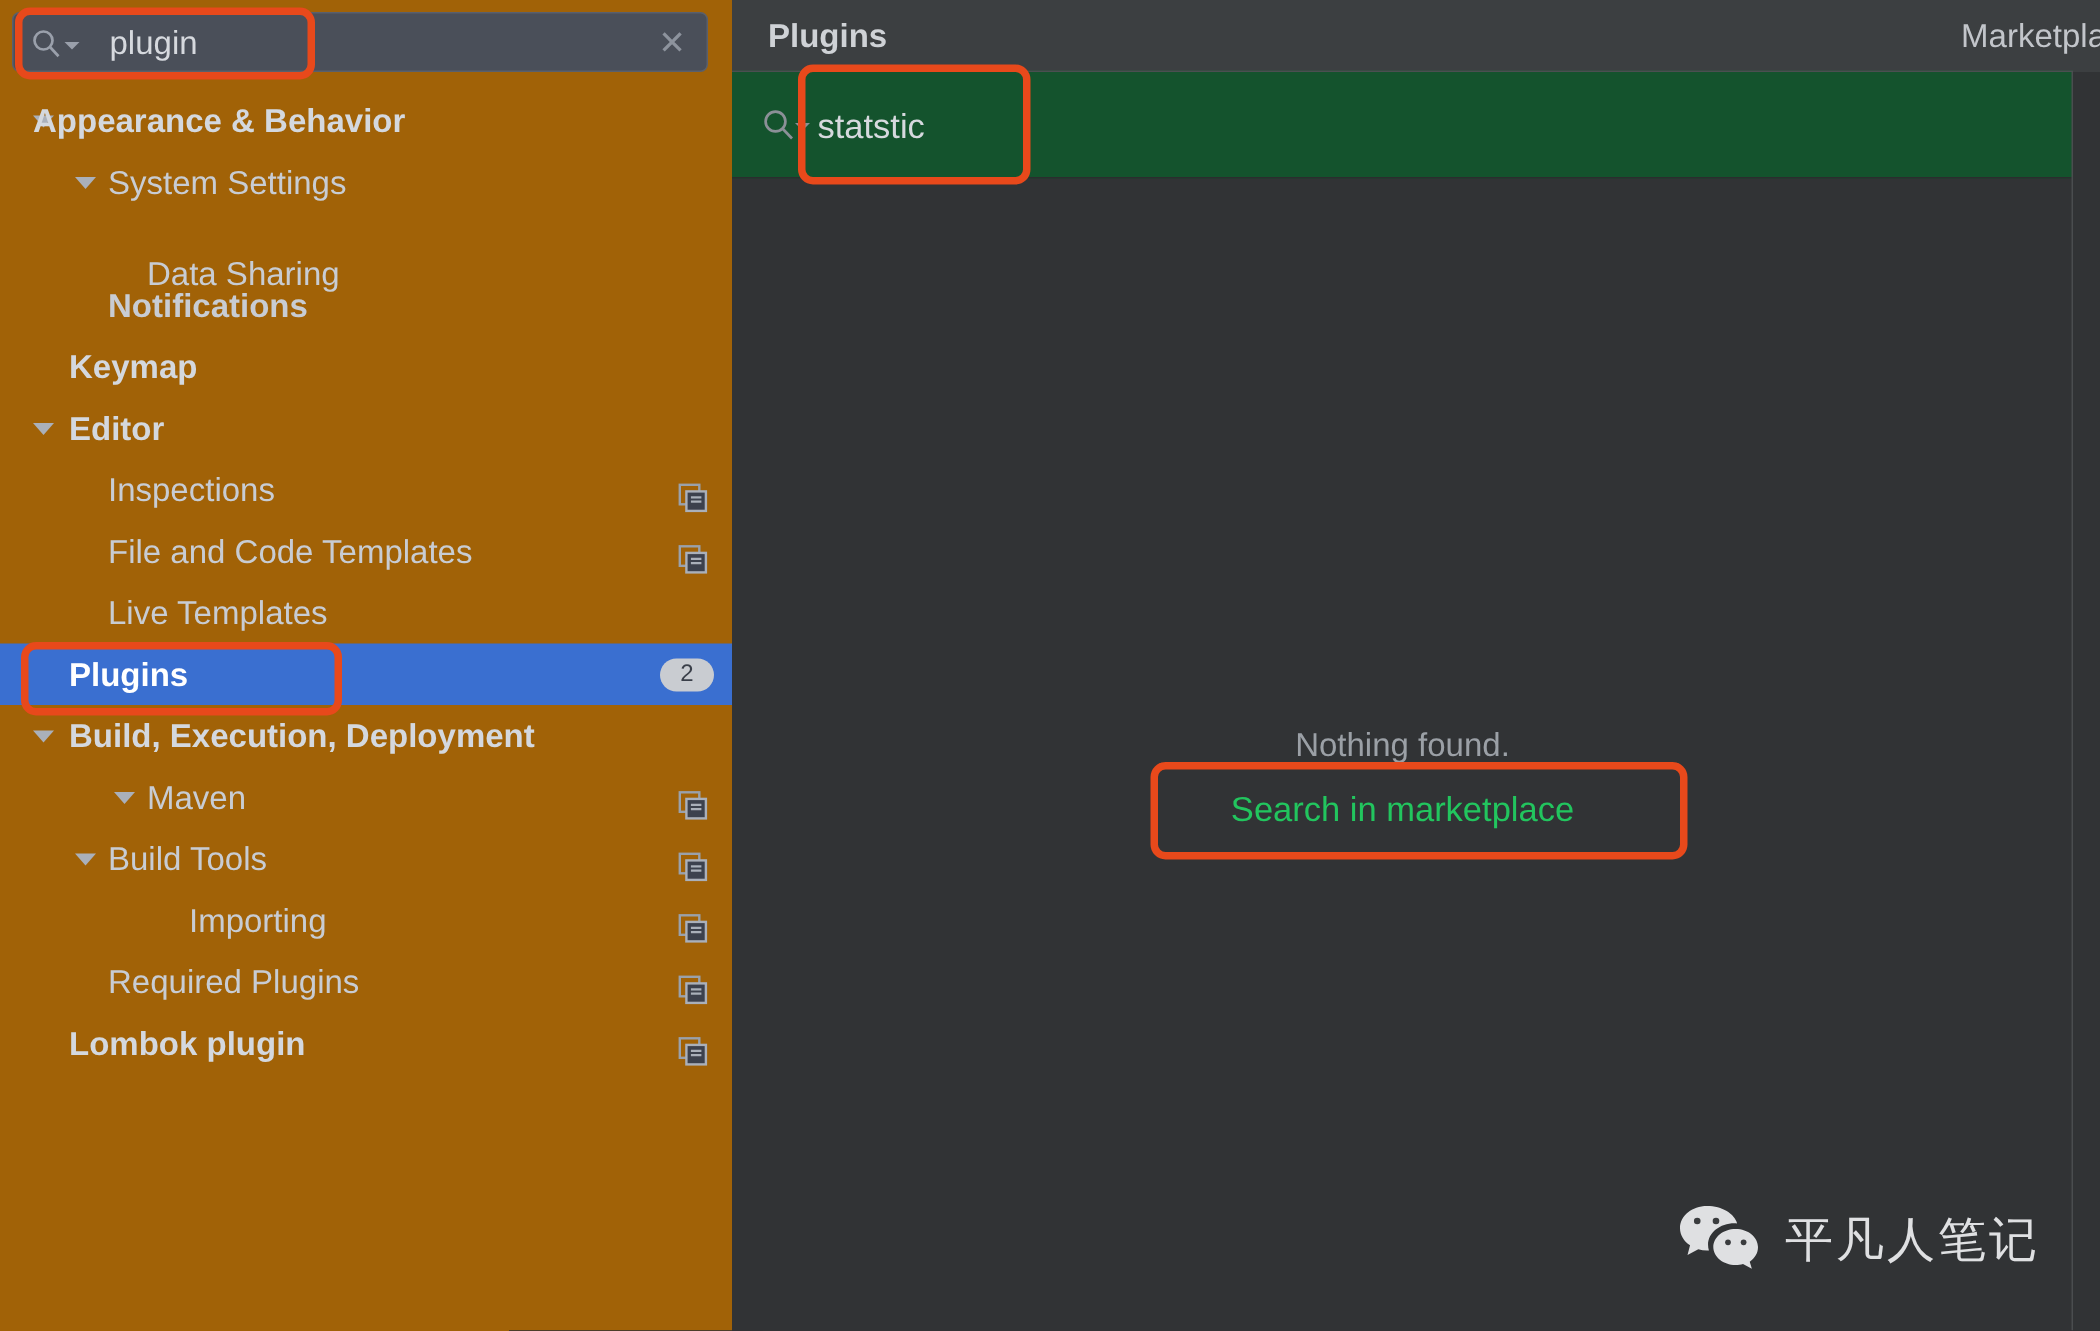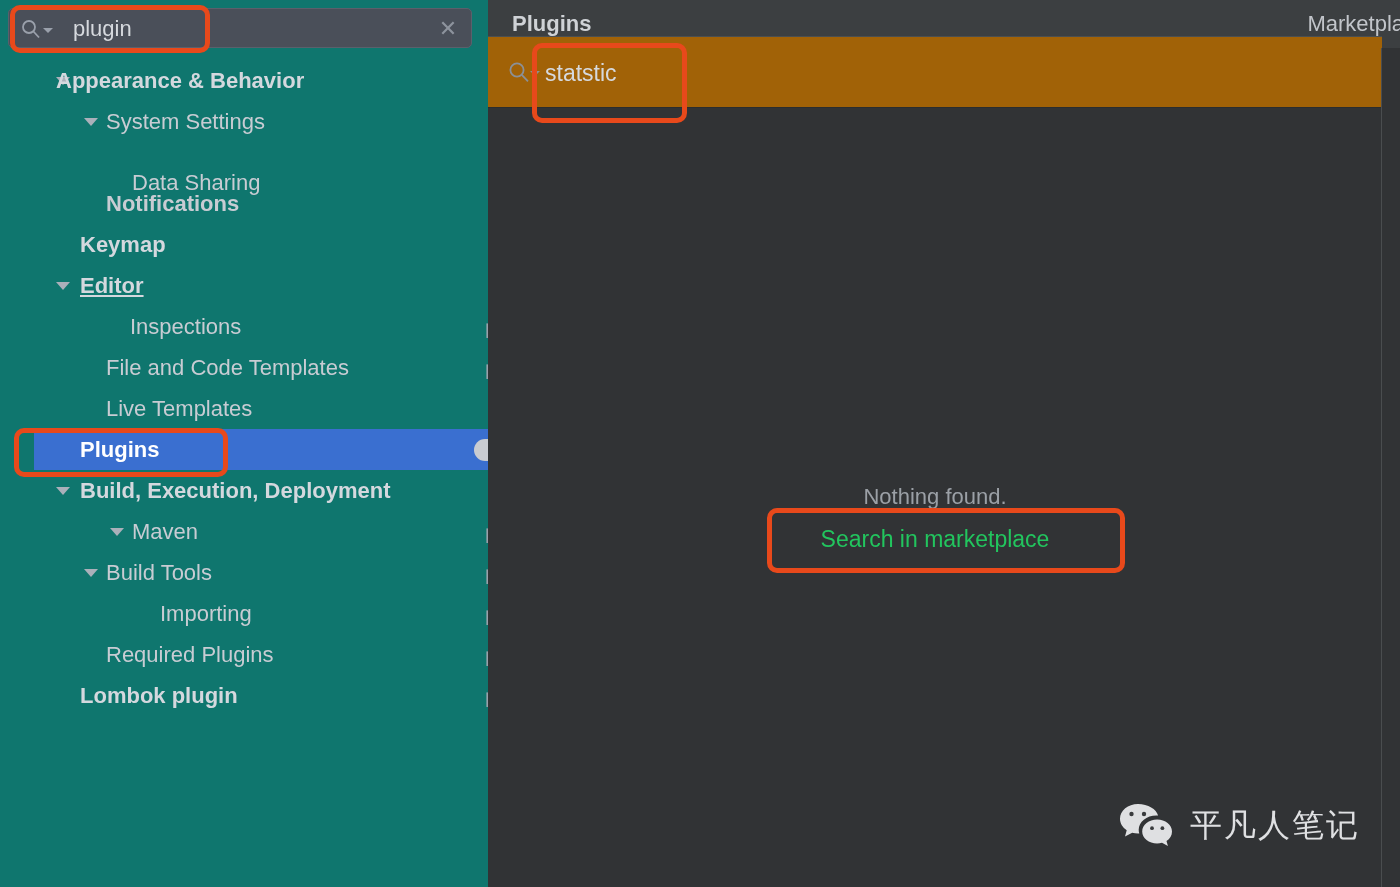--- a/index.html
+++ b/index.html
@@ -8,21 +8,21 @@
     width:1400px;height:887px;overflow:hidden;
     background:#313335;
     font-family:"Liberation Sans","DejaVu Sans",sans-serif;
     -webkit-font-smoothing:antialiased;
   }
   #root{position:relative;width:1400px;height:887px;}
 
   
   .sidebar{
     position:absolute;left:0;top:0;width:488px;height:887px;
-    background:#0f766e;
+    background:#a16207;
     box-sizing:border-box;
   }
   .side-search-wrap{
     position:absolute;left:8px;top:8px;width:464px;height:40px;
     background:#4a4f59;
     border:1px solid #5a606c;
     border-radius:5px;
     box-sizing:border-box;
   }
   .magnifier{
@@ -40,21 +40,21 @@
     position:absolute;left:64px;top:0;height:40px;line-height:40px;
     font-size:22px;color:#d6d9de;white-space:nowrap;
   }
   .side-clear{
     position:absolute;right:12px;top:9px;width:22px;height:22px;
     color:#8d939d;font-size:22px;line-height:22px;text-align:center;
     cursor:pointer;
   }
 
   .tree{
-    position:absolute;left:12px;top:60px;width:488px;padding-left:22px;
+    position:absolute;left:0;top:60px;width:488px;
   }
   .trow{
     position:relative;height:41px;line-height:41px;
     white-space:nowrap;
   }
   .trow.sel{background:#3a6fd0;}
   .tri{
     position:absolute;top:17px;
     width:0;height:0;
     border-left:7px solid transparent;
@@ -90,22 +90,22 @@
   }
   .ctitle{
     position:absolute;left:24px;top:0;height:48px;line-height:48px;
     font-size:22px;font-weight:bold;color:#cfd2d6;
   }
   .ctab{
     position:absolute;right:-4px;top:0;height:48px;line-height:48px;
     font-size:22px;color:#c2c5ca;white-space:nowrap;overflow:hidden;
   }
   .search-row{
-    position:absolute;left:0;top:36px;width:894px;height:72px;
-    background:#a16207;
+    position:absolute;left:0;top:47px;width:894px;height:72px;
+    background:#14532d;
     border-top:1px solid #4b4f51;
     border-bottom:1px solid #2b2d2e;
     box-sizing:border-box;
   }
   .mag2{position:absolute;left:20px;top:24px;width:22px;height:22px;}
   .mag2-caret{
     position:absolute;left:42px;top:34px;
     width:0;height:0;
     border-left:5px solid transparent;
     border-right:5px solid transparent;
@@ -183,24 +183,24 @@
           <span class="tlabel" style="left: 98px; margin-top: 20px;">Data Sharing</span>
         </div>
         <div class="trow">
           <span class="tlabel" style="left: 72px; font-weight: bold;">Notifications</span>
         </div>
         <div class="trow bold">
           <span class="tlabel" style="left: 46px;">Keymap</span>
         </div>
         <div class="trow bold">
           <span class="tri" style="left: 22px;"></span>
-          <span class="tlabel" style="left: 46px; text-decoration: underline;">Editor</span>
-        </div>
-        <div class="trow">
-          <span class="tlabel" style="left: 72px; margin-left: 24px;">Inspections</span>
+          <span class="tlabel" style="left: 46px;">Editor</span>
+        </div>
+        <div class="trow">
+          <span class="tlabel" style="left: 72px;">Inspections</span>
           <span class="copyicon"><svg width="20" height="20" viewBox="0 0 20 20">
               <rect x="1.2" y="1.2" width="13" height="13" fill="none" stroke="#9aa1ab" stroke-width="1.6"></rect>
               <rect x="5.6" y="5.6" width="13" height="13" fill="#3c414d" stroke="#aab0ba" stroke-width="1.6"></rect>
               <line x1="8.6" y1="9.6" x2="15.6" y2="9.6" stroke="#aab0ba" stroke-width="1.5"></line>
               <line x1="8.6" y1="12.4" x2="15.6" y2="12.4" stroke="#aab0ba" stroke-width="1.5"></line>
             </svg></span>
         </div>
         <div class="trow">
           <span class="tlabel" style="left: 72px;">File and Code Templates</span>
           <span class="copyicon"><svg width="20" height="20" viewBox="0 0 20 20">

